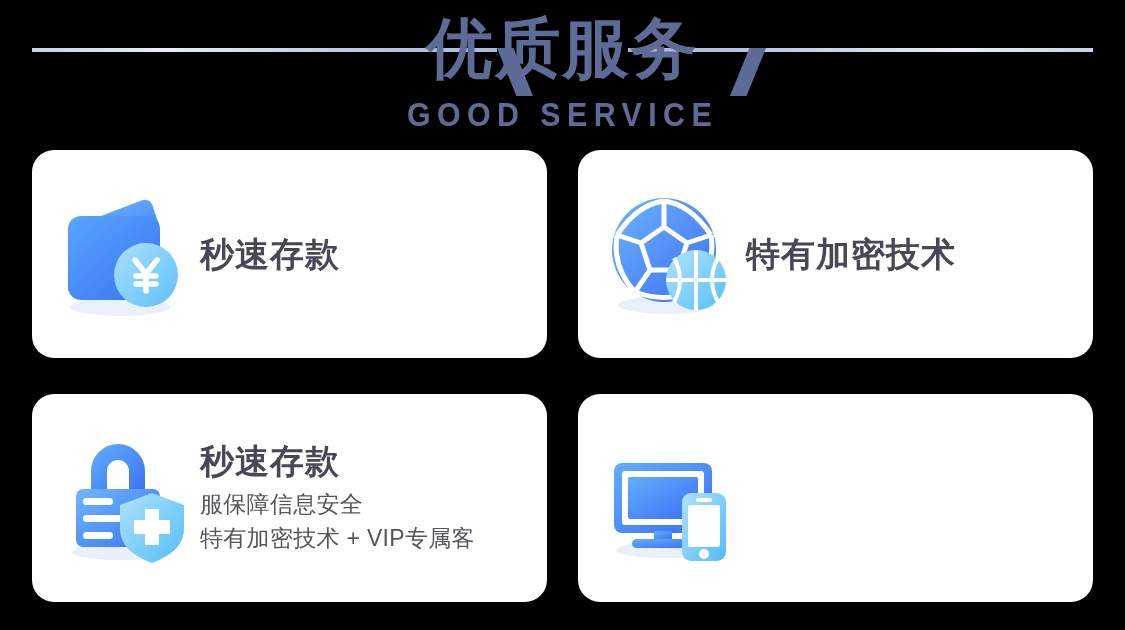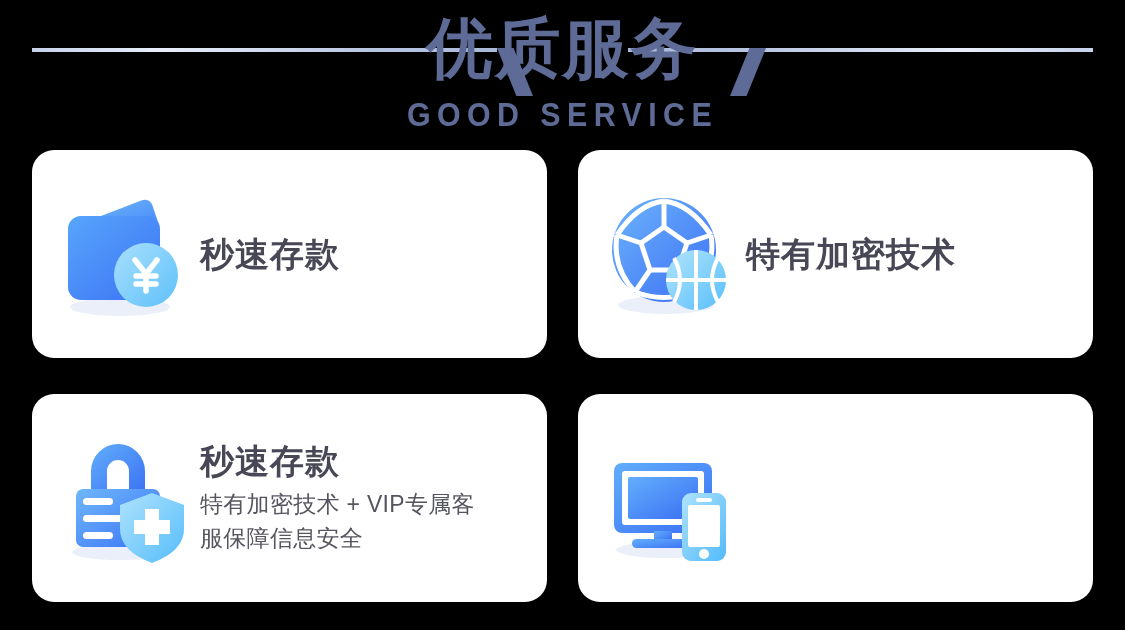--- a/index.html
+++ b/index.html
@@ -227,22 +227,22 @@
           </g>
 
           <path d="M94 70 L126 82 L126 106 q0 22 -32 34 q-32 -12 -32 -34 L62 82 Z" fill="url(#sh)"></path>
 
           <path d="M87 86 h14 v11 h11 v14 h-11 v11 h-14 v-11 h-11 v-14 h11 Z" fill="#ffffff"></path>
         </svg>
       </div>
       <div class="txt">
         <div class="c-title">秒速存款</div>
         <div class="c-sub">
+          <span>服保障信息安全</span>
           <span>特有加密技术 + VIP专属客</span>
-          <span>服保障信息安全</span>
         </div>
       </div>
     </div>
 
     <div class="card">
       <div class="icon-wrap">
         <svg class="ic" viewBox="0 0 138 150">
           <defs>
             <linearGradient id="mn" x1="0" y1="0" x2="1" y2="1">
               <stop offset="0" stop-color="#62aefc"></stop>

